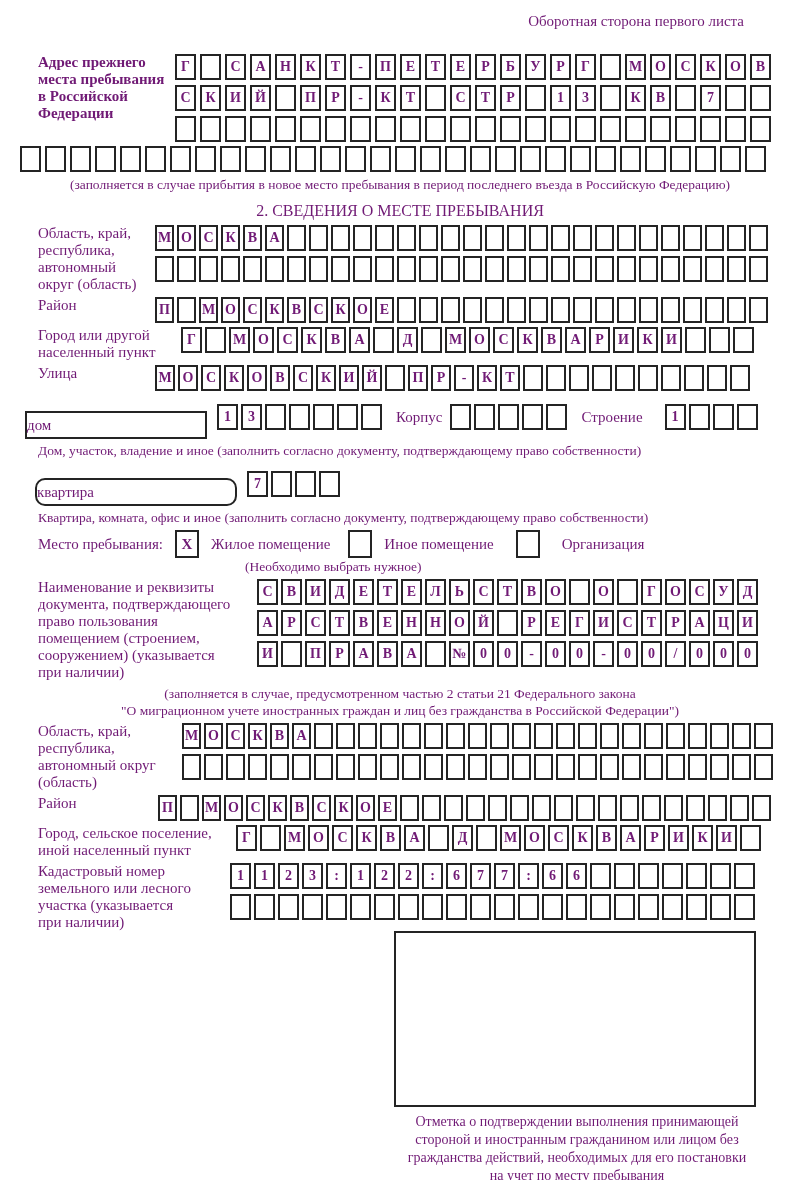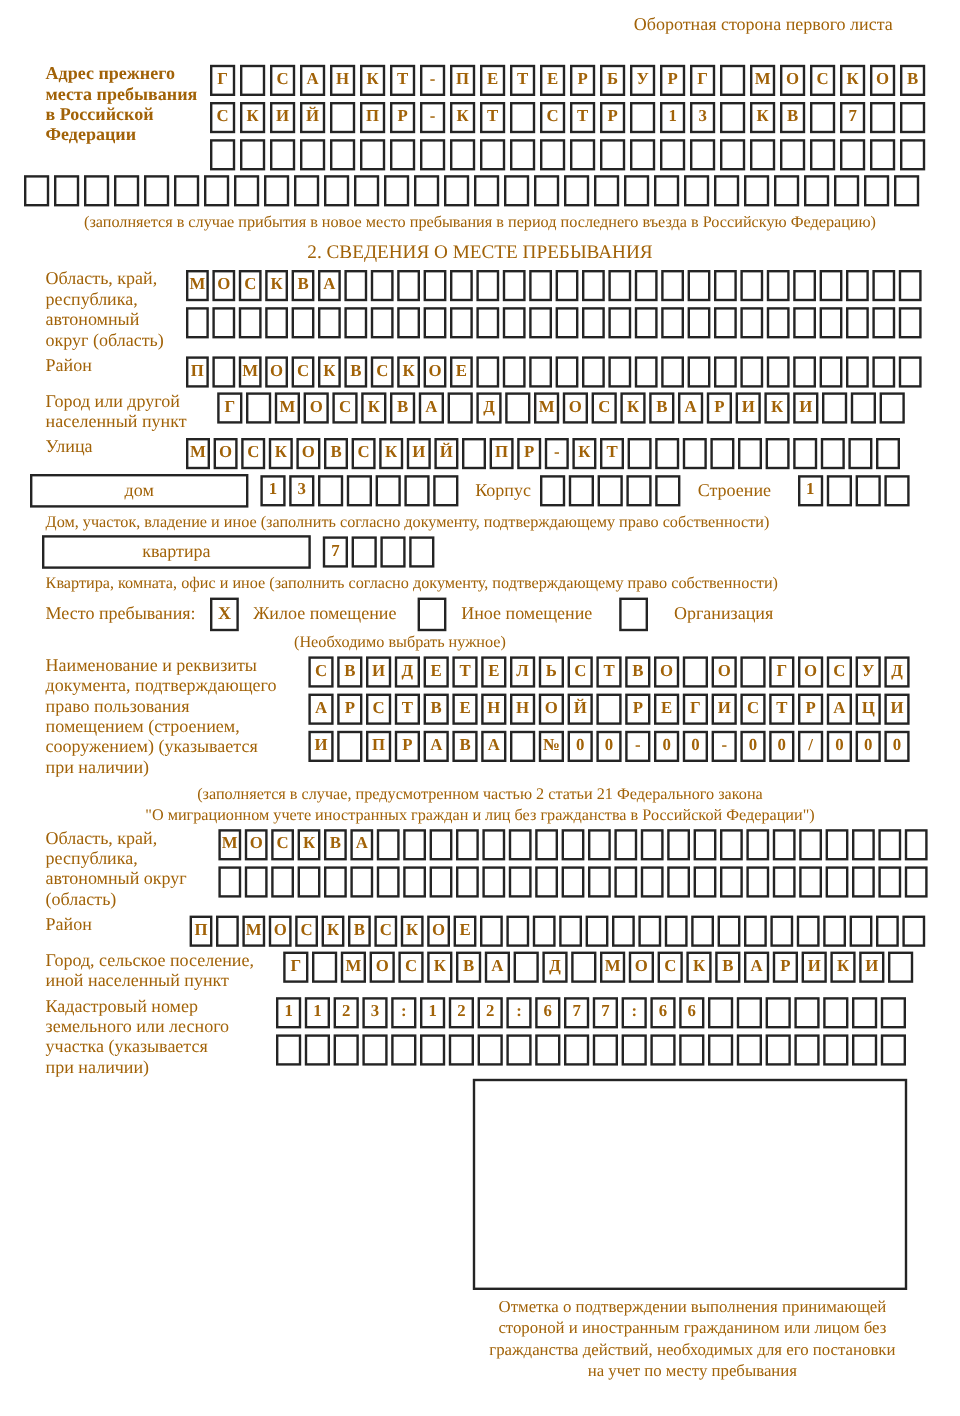--- a/index.html
+++ b/index.html
@@ -3,21 +3,21 @@
 <meta charset="utf-8">
 <style>
   html,body{margin:0;padding:0;background:#fff;}
   .page{
     position:relative;
     width:800px;height:1180px;
     margin:0 auto;
     box-sizing:border-box;
     padding:12px 20px 10px 20px;
     background:#fff;
-    color:#a16207;
+    color:#701a75;
     font-family:"Liberation Serif","DejaVu Serif",serif;
     overflow:hidden;
   }
   .corner{ text-align:right; padding-right:36px; font-size:15px; line-height:18px; }
 
   
   .boxrow{ display:flex; gap:4px; }
   .cell{
     box-sizing:border-box;
     width:21px; height:26px;
@@ -35,22 +35,22 @@
   .lbl{ white-space:pre-line; font-size:15px; line-height:17px; flex:none; }
   .rows{ display:flex; flex-direction:column; gap:5px; }
 
   .note{ font-size:13.5px; text-align:center; line-height:17px; }
   .h-sec{ text-align:center; font-weight:normal; font-size:16px; line-height:20px; }
   .h-sub{ text-align:center; font-weight:bold; font-size:15.5px; line-height:19px; }
   .caption{ font-size:13.5px; line-height:17px; }
 
   .widebox{
     box-sizing:border-box; height:28px; border:2px solid #242424;
-    display:flex; align-items:center; justify-content:center;
-    font-size:15px; flex:none; background:#fff;
+    display:flex; align-items:center; justify-content:flex-start;
+    font-size:15px; flex:none; background:#fff;margin-top:16px;
   }
   .inline-row{ display:flex; align-items:center; font-size:15px; }
 
   .checkbox{
     box-sizing:border-box; width:24px; height:28px; border:2px solid #242424;
     display:flex; align-items:center; justify-content:center;
     font-size:15px; font-weight:bold; flex:none;
   }
   .stamp{
     box-sizing:border-box;
@@ -385,21 +385,21 @@
     <div class="boxrow c21">
         <div class="cell">1</div>
         <div class="cell"></div>
         <div class="cell"></div>
         <div class="cell"></div>
       </div>
   </div>
   <div class="caption mt3" style="text-align:left;padding-left:18px;">Дом, участок, владение и иное (заполнить согласно документу, подтверждающему право собственности)</div>
 
   <div class="inline-row mt3" style="margin-left:15px;">
-    <div class="widebox" style="width:224px;">
+    <div class="widebox" style="width:202px;border-radius:10px;">
       <span>квартира</span>
     </div>
     <div class="boxrow c21" style="margin-left:10px;">
         <div class="cell">7</div>
         <div class="cell"></div>
         <div class="cell"></div>
         <div class="cell"></div>
       </div>
   </div>
   <div class="caption mt3" style="text-align:left;padding-left:18px;">Квартира, комната, офис и иное (заполнить согласно документу, подтверждающему право собственности)</div>

